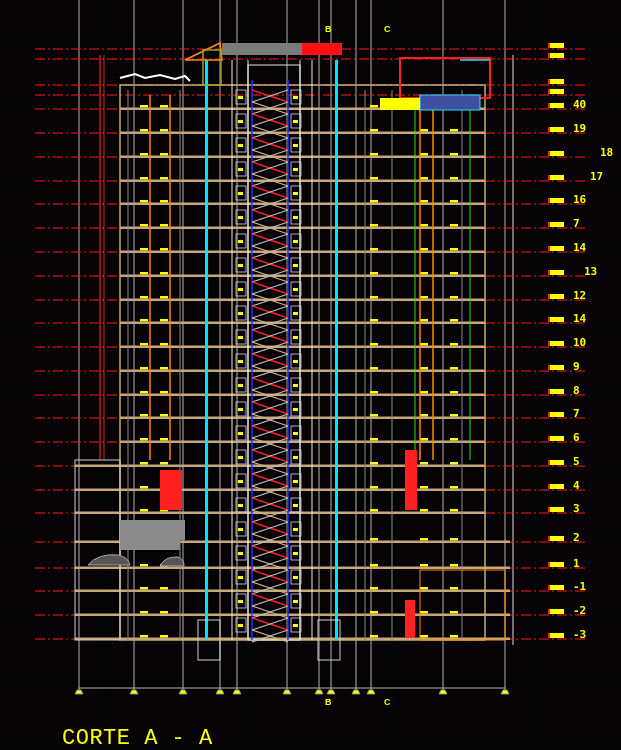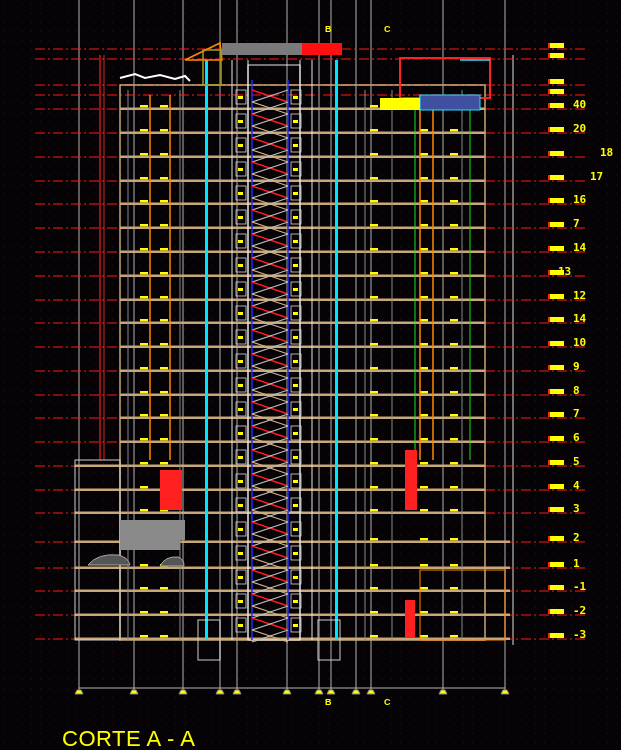--- a/index.html
+++ b/index.html
@@ -3,21 +3,21 @@
 <meta charset="utf-8">
 <style>
   html,body{margin:0;padding:0;background:#000;}
   body{width:621px;height:750px;overflow:hidden;position:relative;font-family:"Liberation Sans",sans-serif;}
   #canvas{position:absolute;left:0;top:0;width:621px;height:750px;
     background-color:#050305;
     background-image:radial-gradient(#3a0a10 0.6px, transparent 0.8px);
     background-size:9px 9px;}
   svg{position:absolute;left:0;top:0;}
   .title{position:absolute;left:62px;top:728px;color:#ffff00;font-size:22px;letter-spacing:0.5px;
-    font-family:Liberation Sans, sans-serif;line-height:22px;white-space:nowrap;}
+    font-family:Liberation Mono, monospace;line-height:22px;white-space:nowrap;}
   .lvl{position:absolute;color:#ffff00;font-weight:bold;font-size:11px;font-family:"DejaVu Sans Mono",monospace;line-height:11px;}
   .lvlmark{position:absolute;height:5px;width:14px;background:#ffff00;border-left:2px solid #ff2020;}
   .gridlab{position:absolute;color:#ffff00;font-size:9px;font-weight:bold;font-family:"Liberation Sans",sans-serif;line-height:9px;}
 </style>
 </head>
 <body>
 
 <div id="canvas">
   <svg id="dwg" width="621" height="750" viewBox="0 0 621 750">
       <line x1="79" y1="0" x2="79" y2="690" stroke="#b4b4b4" stroke-width="1" stroke-dasharray=""></line>
@@ -440,33 +440,33 @@
       <rect x="420" y="570" width="85" height="70" fill="none" stroke="#ff8a00" stroke-width="1"></rect>
     </svg>
   <div id="labels">
       <div class="lvlmark" style="left: 548px; top: 43px;"></div>
       <div class="lvlmark" style="left: 548px; top: 53px;"></div>
       <div class="lvlmark" style="left: 548px; top: 79px;"></div>
       <div class="lvlmark" style="left: 548px; top: 89px;"></div>
       <div class="lvlmark" style="left: 548px; top: 103px;"></div>
       <div class="lvl" style="left: 573px; top: 99px;">40</div>
       <div class="lvlmark" style="left: 548px; top: 127px;"></div>
-      <div class="lvl" style="left: 573px; top: 123px;">20</div>
+      <div class="lvl" style="left: 573px; top: 123px;">19</div>
       <div class="lvlmark" style="left: 548px; top: 151px;"></div>
       <div class="lvl" style="left: 600px; top: 147px;">18</div>
       <div class="lvlmark" style="left: 548px; top: 175px;"></div>
       <div class="lvl" style="left: 573px; top: 171px; margin-left: 17px;">17</div>
       <div class="lvlmark" style="left: 548px; top: 198px;"></div>
       <div class="lvl" style="left: 573px; top: 194px; text-align: right;">16</div>
       <div class="lvlmark" style="left: 548px; top: 222px;"></div>
       <div class="lvl" style="left: 573px; top: 218px;">7</div>
       <div class="lvlmark" style="left: 548px; top: 246px;"></div>
       <div class="lvl" style="left: 573px; top: 242px;">14</div>
       <div class="lvlmark" style="left: 548px; top: 270px;"></div>
-      <div class="lvl" style="left: 558px; top: 266px;">13</div>
+      <div class="lvl" style="left: 584px; top: 266px;">13</div>
       <div class="lvlmark" style="left: 548px; top: 294px;"></div>
       <div class="lvl" style="left: 573px; top: 290px;">12</div>
       <div class="lvlmark" style="left: 548px; top: 317px;"></div>
       <div class="lvl" style="left: 573px; top: 313px;">14</div>
       <div class="lvlmark" style="left: 548px; top: 341px;"></div>
       <div class="lvl" style="left: 573px; top: 337px;">10</div>
       <div class="lvlmark" style="left: 548px; top: 365px;"></div>
       <div class="lvl" style="left: 573px; top: 361px;">9</div>
       <div class="lvlmark" style="left: 548px; top: 389px;"></div>
       <div class="lvl" style="left: 573px; top: 385px;">8</div>

